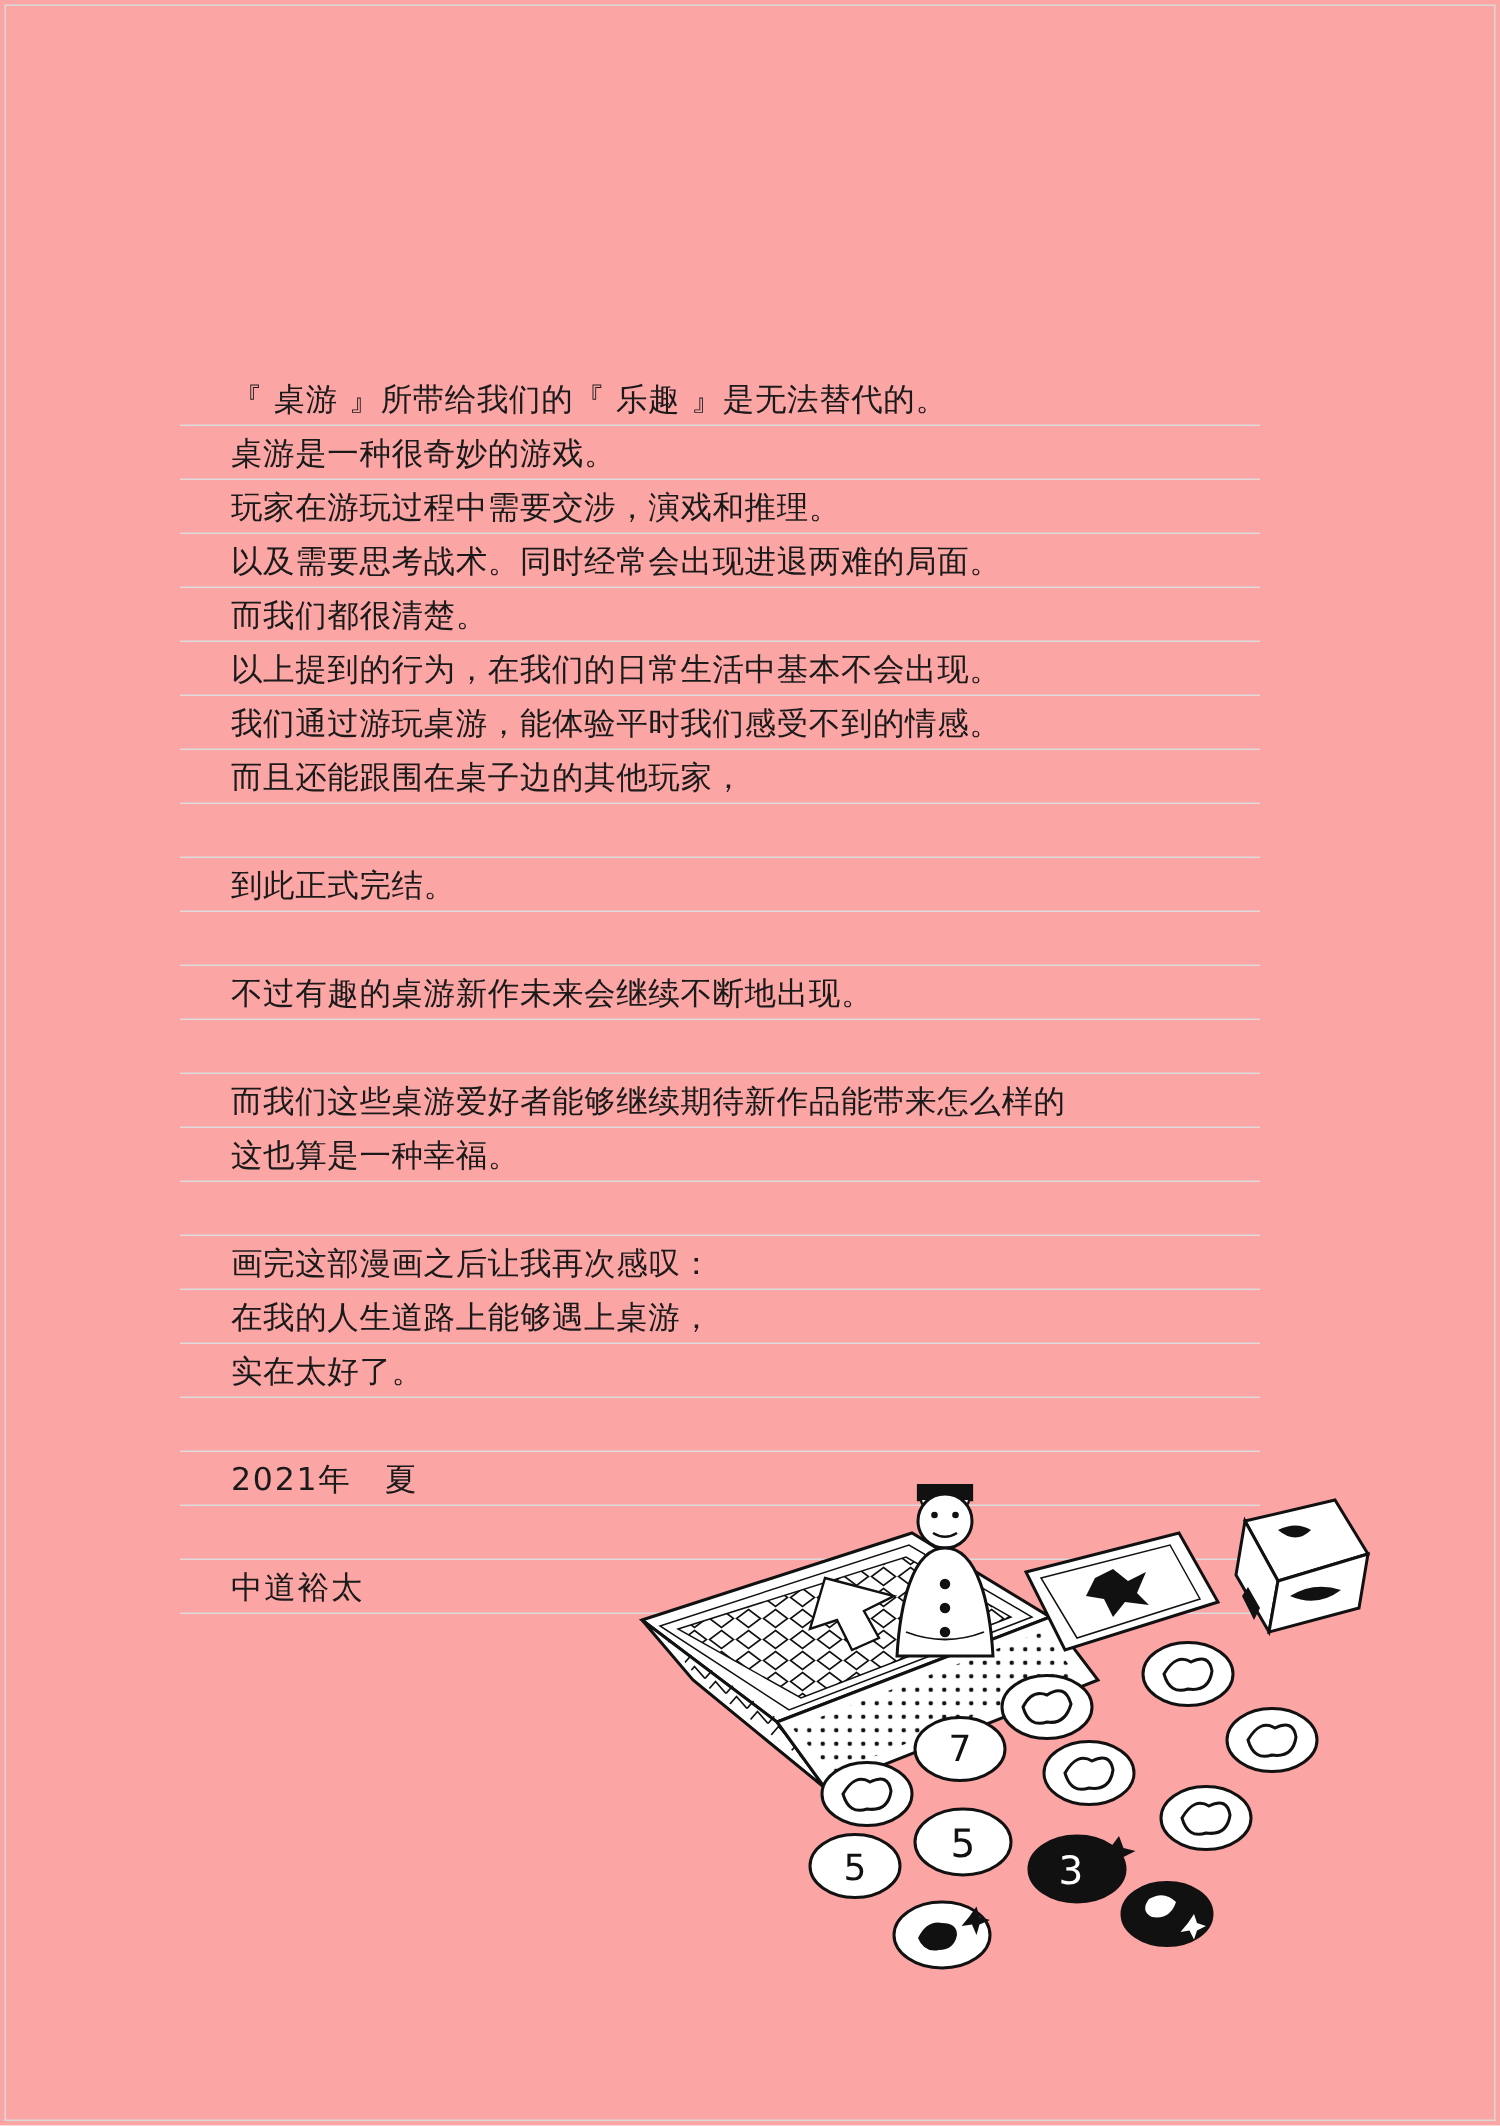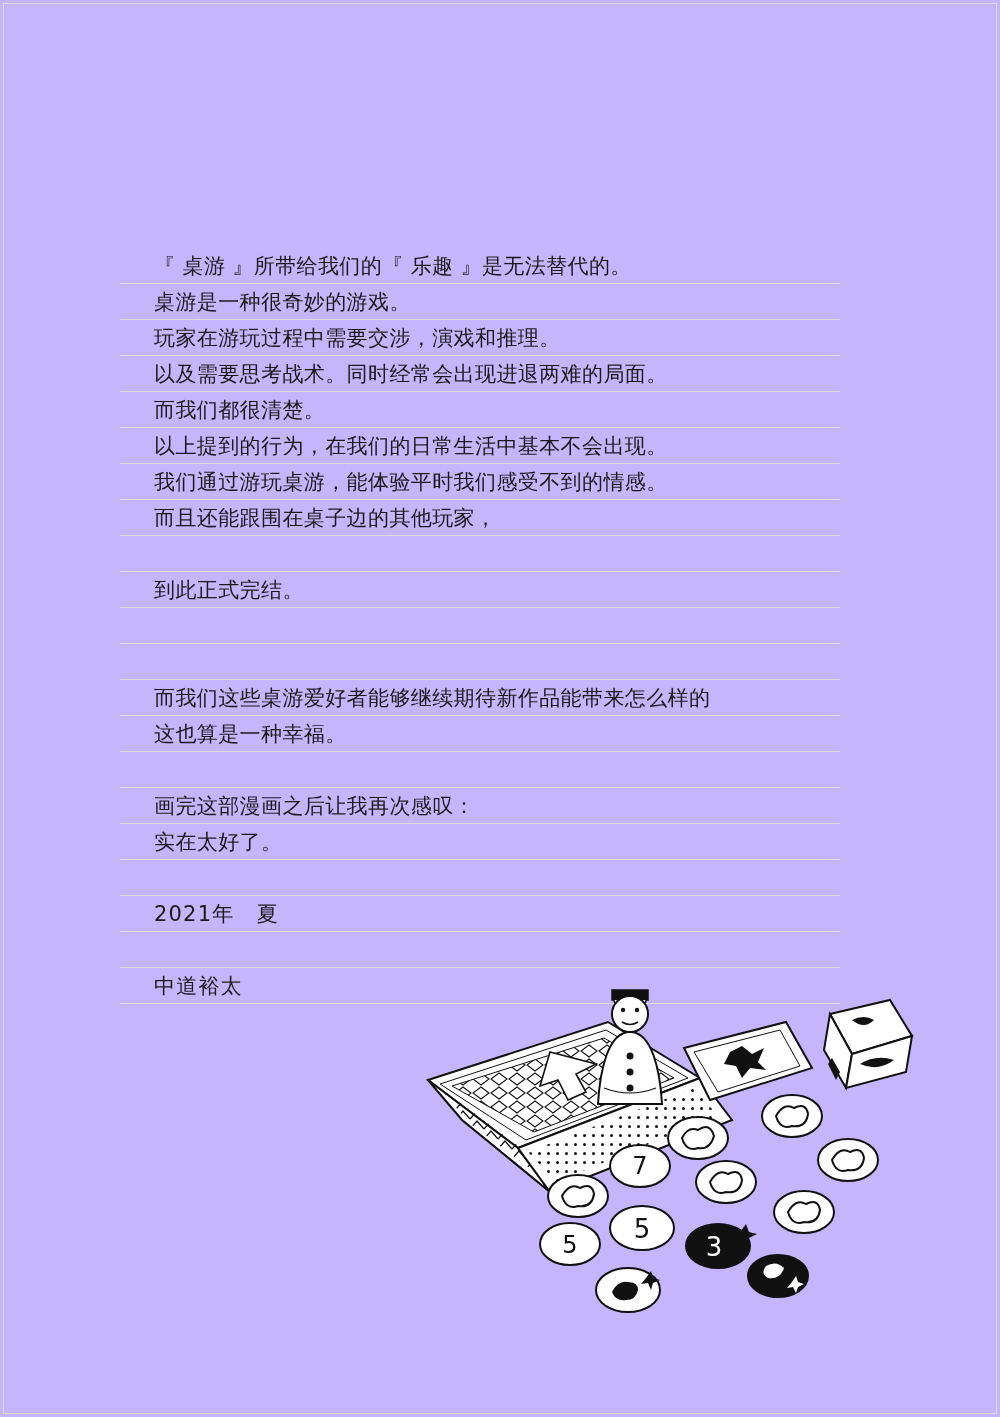--- a/index.html
+++ b/index.html
@@ -7,21 +7,21 @@
     padding: 0;
     background: #ffffff;
   }
   body {
     font-family: "DejaVu Sans", "Liberation Sans", sans-serif;
   }
   .page {
     position: relative;
     width: 1000px;
     height: 1417px;
-    background: #c4b5fd;
+    background: #fca5a5;
     overflow: hidden;
   }
   
   .page-frame {
     position: absolute;
     left: 3px;
     top: 3px;
     width: 994px;
     height: 1411px;
     border: 1px solid #d9d9d9;
@@ -74,25 +74,27 @@
     <div class="line">桌游是一种很奇妙的游戏。</div>
     <div class="line">玩家在游玩过程中需要交涉，演戏和推理。</div>
     <div class="line">以及需要思考战术。同时经常会出现进退两难的局面。</div>
     <div class="line">而我们都很清楚。</div>
     <div class="line">以上提到的行为，在我们的日常生活中基本不会出现。</div>
     <div class="line">我们通过游玩桌游，能体验平时我们感受不到的情感。</div>
     <div class="line">而且还能跟围在桌子边的其他玩家，</div>
     <div class="line blank"></div>
     <div class="line">到此正式完结。</div>
     <div class="line blank"></div>
+    <div class="line">不过有趣的桌游新作未来会继续不断地出现。</div>
     <div class="line blank"></div>
     <div class="line">而我们这些桌游爱好者能够继续期待新作品能带来怎么样的</div>
     <div class="line">这也算是一种幸福。</div>
     <div class="line blank"></div>
     <div class="line">画完这部漫画之后让我再次感叹：</div>
+    <div class="line">在我的人生道路上能够遇上桌游，</div>
     <div class="line">实在太好了。</div>
     <div class="line blank"></div>
     <div class="line sig">2021年　夏</div>
     <div class="line blank"></div>
     <div class="line sig">中道裕太</div>
   </div>
 
   <div class="illustration">
     <svg width="530" height="360" viewBox="0 0 530 360" xmlns="http://www.w3.org/2000/svg">
       <defs>

